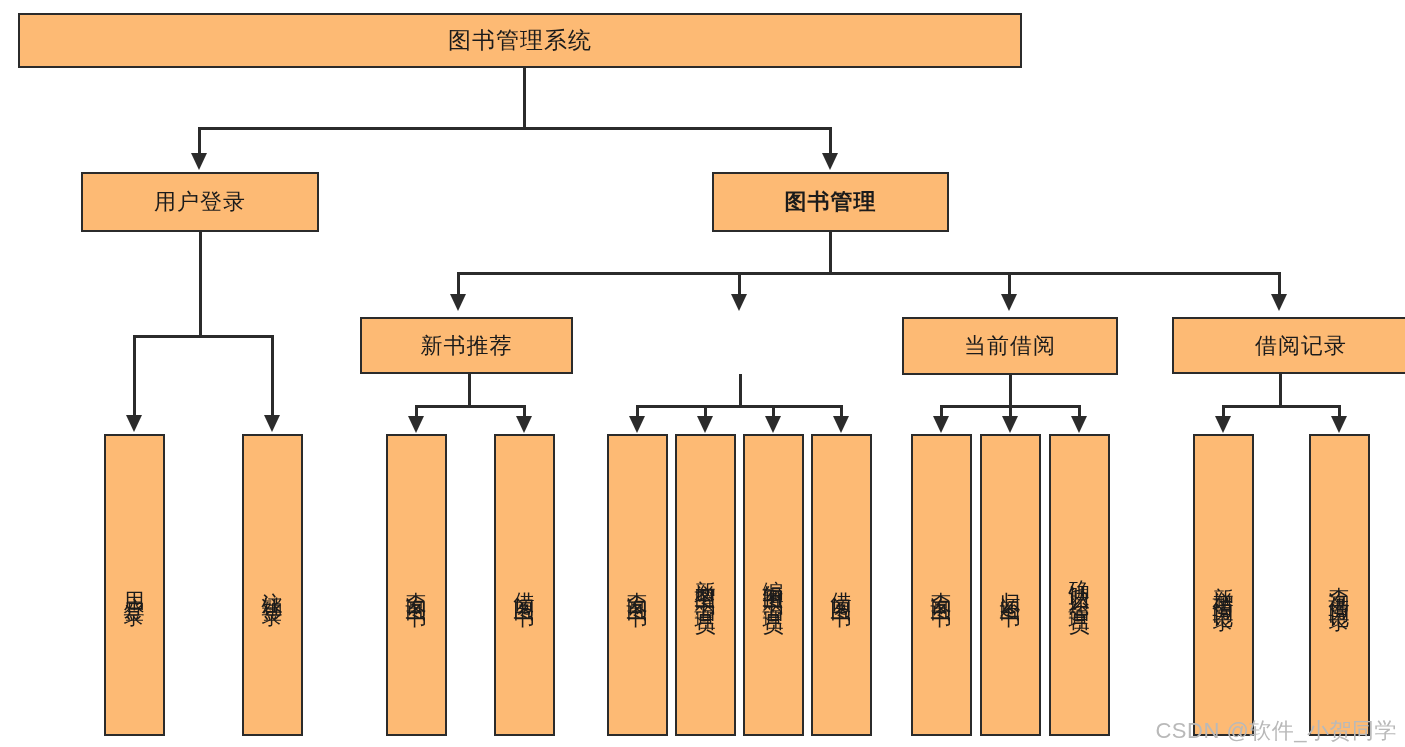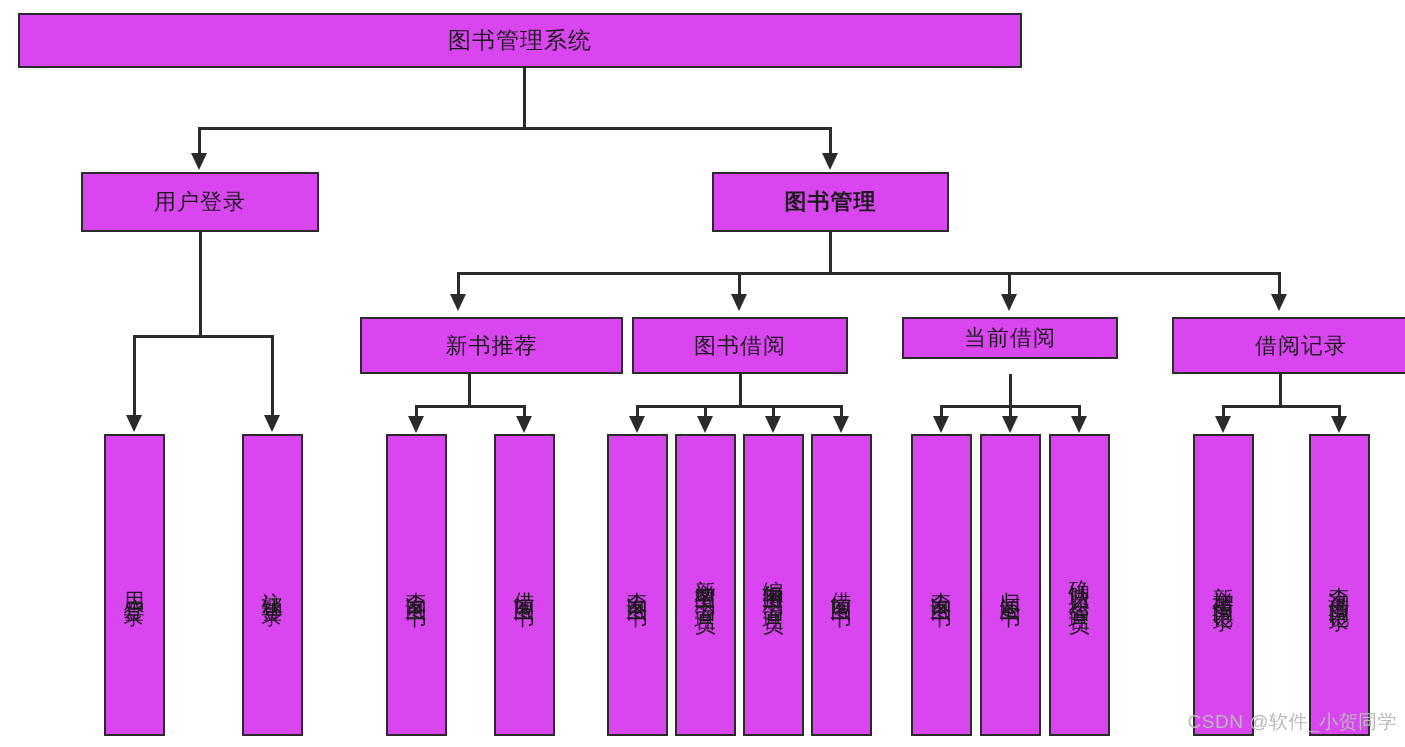--- a/index.html
+++ b/index.html
@@ -15,21 +15,21 @@
     width: 1405px;
     height: 747px;
     background: #ffffff;
     overflow: hidden;
   }
   
   .node {
     position: absolute;
     box-sizing: border-box;
     border: 2.5px solid #2b2b2b;
-    background: #d946ef;
+    background: #fdba74;
     display: flex;
     align-items: center;
     justify-content: center;
     color: #1b1b1b;
   }
   .node.h {
     font-size: 22px;
     letter-spacing: 1px;
   }
   .node.v {
@@ -57,22 +57,22 @@
     width: 0;
     height: 0;
     border-left: 8px solid transparent;
     border-right: 8px solid transparent;
     border-top: 17px solid #2b2b2b;
   }
   
   #watermark {
     position: absolute;
     right: 8px;
-    bottom: 12px;
-    font-size: 19px;
+    bottom: 1px;
+    font-size: 22px;
     color: #b9b9b9;
     white-space: nowrap;
     letter-spacing: 0.5px;
   }
 </style>
 </head>
 <body>
 
 <div id="canvas">
 
@@ -108,27 +108,24 @@
   <div class="ln h" style="left:457px; top:272px; width:824px; height:2.5px;"></div>
   <div class="ln v" style="left:457px; top:272px; width:2.5px; height:24px;"></div>
   <div class="arrowhead" style="left:450px; top:294px;"></div>
   <div class="ln v" style="left:738px; top:272px; width:2.5px; height:24px;"></div>
   <div class="arrowhead" style="left:731px; top:294px;"></div>
   <div class="ln v" style="left:1008px; top:272px; width:2.5px; height:24px;"></div>
   <div class="arrowhead" style="left:1001px; top:294px;"></div>
   <div class="ln v" style="left:1278px; top:272px; width:2.5px; height:24px;"></div>
   <div class="arrowhead" style="left:1271px; top:294px;"></div>
 
-  <div class="node h" style="left:360px; top:317px; width:263px; height:57px;">
+  <div class="node h" style="left:360px; top:317px; width:213px; height:57px;">
     <span>新书推荐</span>
   </div>
-  <div class="node h" style="left:632px; top:317px; width:216px; height:57px;">
-    <span>图书借阅</span>
-  </div>
-  <div class="node h" style="left:902px; top:317px; width:216px; height:42px;">
+  <div class="node h" style="left:902px; top:317px; width:216px; height:58px;">
     <span>当前借阅</span>
   </div>
   <div class="node h" style="left:1172px; top:317px; width:258px; height:57px;">
     <span>借阅记录</span>
   </div>
 
   <div class="ln v" style="left:468px; top:374px; width:2.5px; height:33px;"></div>
   <div class="ln h" style="left:415px; top:405px; width:110px; height:2.5px;"></div>
   <div class="ln v" style="left:415px; top:405px; width:2.5px; height:14px;"></div>
   <div class="arrowhead" style="left:408px; top:416px;"></div>

